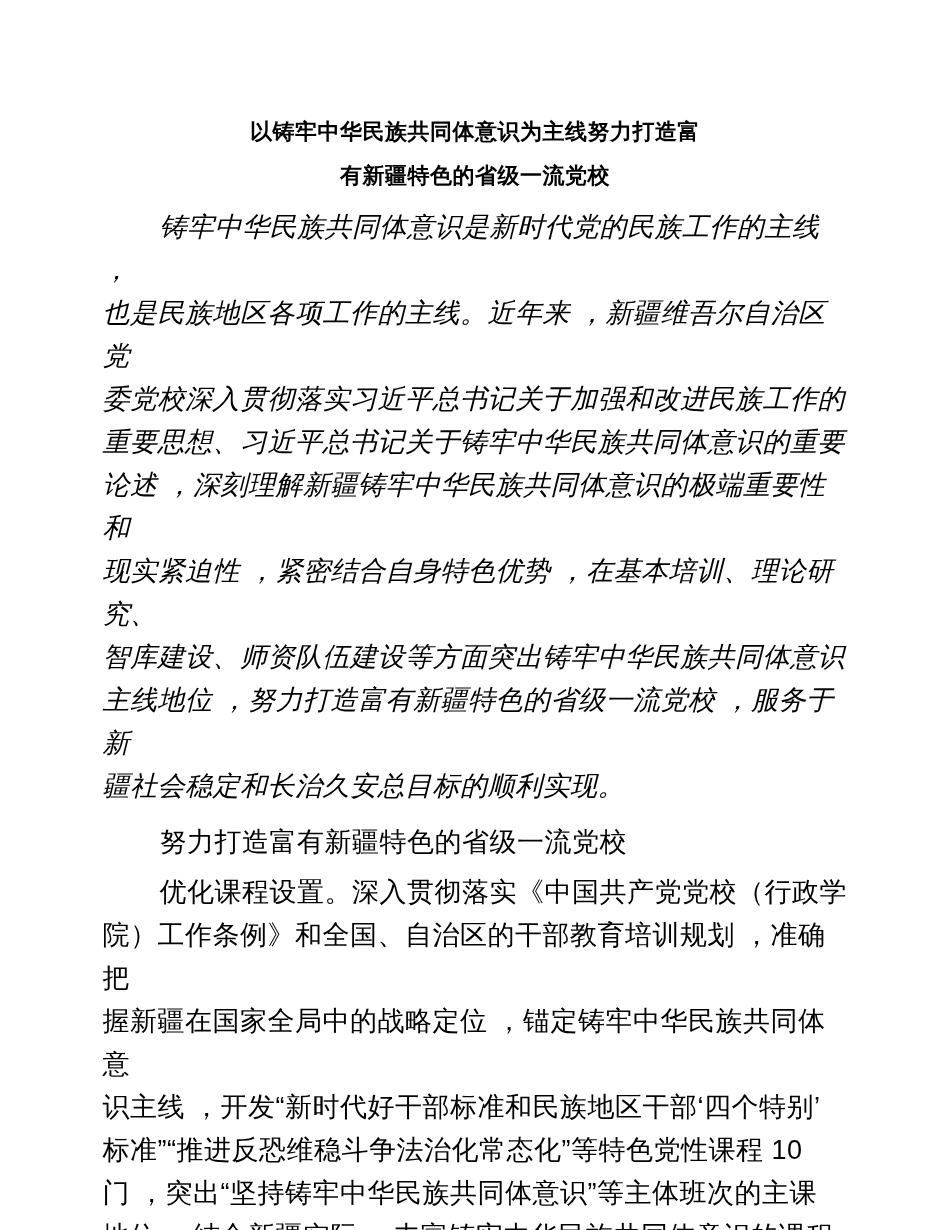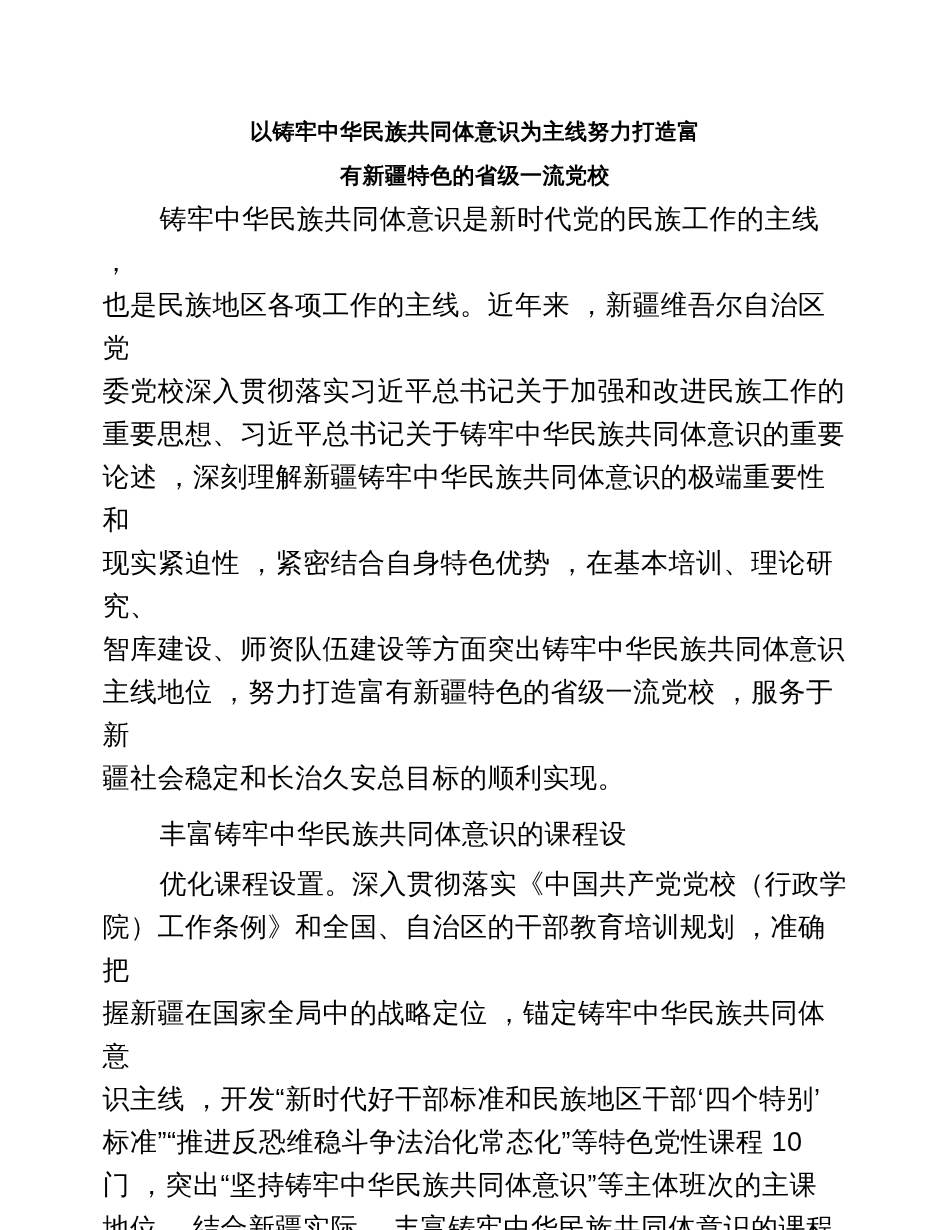--- a/index.html
+++ b/index.html
@@ -36,21 +36,21 @@
   .para {
     margin: 0;
     font-size: 27px;
     line-height: 43px;
     letter-spacing: 0.5px;
     font-weight: 400;
     text-align: left;
     white-space: pre-line;
     text-indent: 57px;
   }
-  .para-1 { margin-top: 0; }
+  .para-1 { margin-top: 8px; font-style: italic; }
   .section-heading { margin-top: 13px; }
   .para-2 { margin-top: 7px; }
 </style>
 </head>
 <body>
 
 <div class="page">
   <div class="content">
 
     <h1 class="doc-title">以铸牢中华民族共同体意识为主线努力打造富
@@ -59,21 +59,21 @@
     <p class="para para-1">铸牢中华民族共同体意识是新时代党的民族工作的主线 ，
 也是民族地区各项工作的主线。近年来 ，新疆维吾尔自治区党
 委党校深入贯彻落实习近平总书记关于加强和改进民族工作的
 重要思想、习近平总书记关于铸牢中华民族共同体意识的重要
 论述 ，深刻理解新疆铸牢中华民族共同体意识的极端重要性和
 现实紧迫性 ，紧密结合自身特色优势 ，在基本培训、理论研究、
 智库建设、师资队伍建设等方面突出铸牢中华民族共同体意识
 主线地位 ，努力打造富有新疆特色的省级一流党校 ，服务于新
 疆社会稳定和长治久安总目标的顺利实现。</p>
 
-    <p class="para section-heading">丰富铸牢中华民族共同体意识的课程设</p>
+    <p class="para section-heading">努力打造富有新疆特色的省级一流党校</p>
 
     <p class="para para-2">优化课程设置。深入贯彻落实《中国共产党党校（行政学
 院）工作条例》和全国、自治区的干部教育培训规划 ，准确把
 握新疆在国家全局中的战略定位 ，锚定铸牢中华民族共同体意
 识主线 ，开发“新时代好干部标准和民族地区干部‘四个特别’
 标准”“推进反恐维稳斗争法治化常态化”等特色党性课程 10
 门 ，突出“坚持铸牢中华民族共同体意识”等主体班次的主课
 地位 ，结合新疆实际 ，丰富铸牢中华民族共同体意识的课程设
 置。</p>
 

